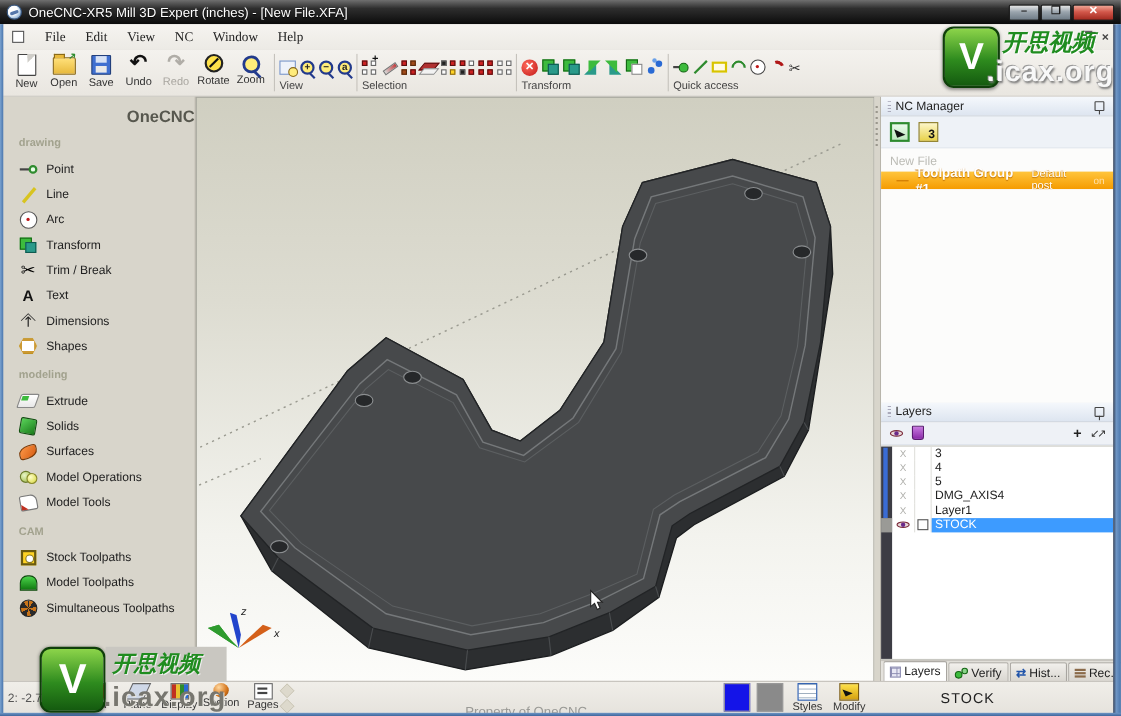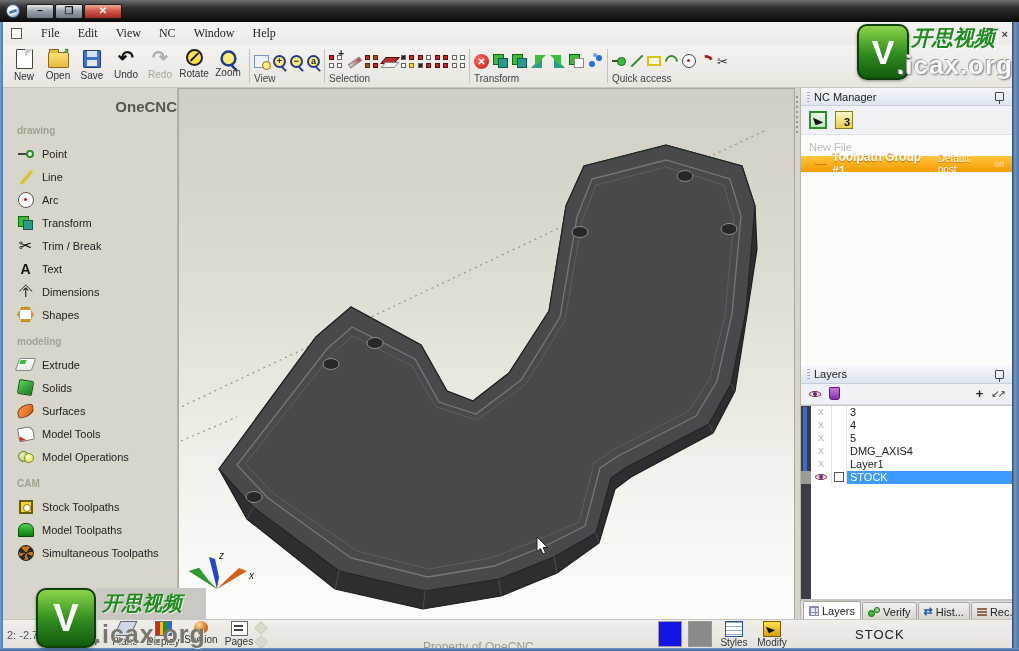--- a/index.html
+++ b/index.html
@@ -223,20 +223,21 @@
   .wm-bl .cn{font-size:20px;font-weight:bold;color:#1f8c1f;font-style:italic;background:#c9c7c1;padding:2px 10px 3px 6px;text-shadow:1px 1px 0 #eee;}
   .wm-bl .site{font-size:25px;font-weight:bold;color:#77766f;text-shadow:1px 1px 0 #e8e6e0;margin-left:-2px;margin-top:0px;letter-spacing:1px;}
 </style>
 </head>
 <body>
 
 <div id="app">
 
   <div class="titlebar">
     <span class="app-ico"></span>
+    <span class="title-text">OneCNC-XR5 Mill 3D Expert (inches) - [New File.XFA]</span>
     <span class="winbtns">
       <span class="wbtn">–</span>
       <span class="wbtn">❐</span>
       <span class="wbtn close">✕</span>
     </span>
   </div>
 
   <div class="menubar">
     <span class="mdi-doc"></span>
     <span class="menu-item">File</span>
@@ -423,29 +424,29 @@
         <span class="sb-label">Solids</span>
       </div>
       <div class="sb-item">
         <span class="sbi">
             <span class="si-surf"></span>
           </span>
         <span class="sb-label">Surfaces</span>
       </div>
       <div class="sb-item">
         <span class="sbi">
+            <span class="si-mops"></span>
+          </span>
+        <span class="sb-label">Model Operations</span>
+      </div>
+      <div class="sb-item">
+        <span class="sbi">
             <span class="si-mtool"></span>
           </span>
         <span class="sb-label">Model Tools</span>
-      </div>
-      <div class="sb-item">
-        <span class="sbi">
-            <span class="si-mops"></span>
-          </span>
-        <span class="sb-label">Model Operations</span>
       </div>
       <div class="sb-sec">CAM</div>
       <div class="sb-item">
         <span class="sbi">
             <span class="si-stock"></span>
           </span>
         <span class="sb-label">Stock Toolpaths</span>
       </div>
       <div class="sb-item">
         <span class="sbi">

